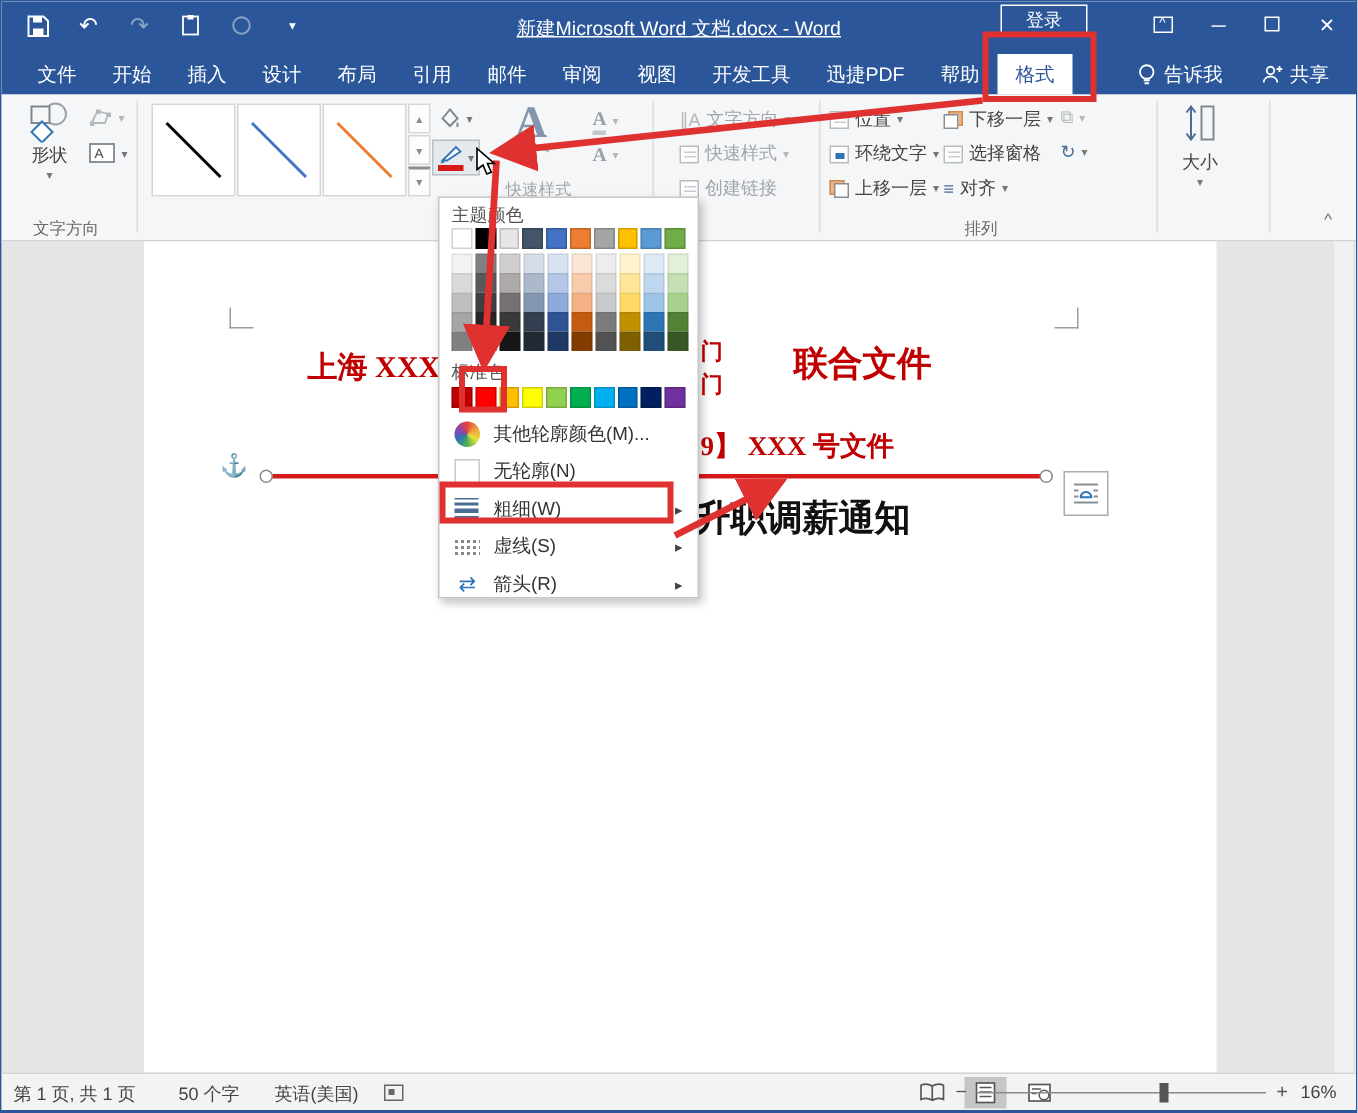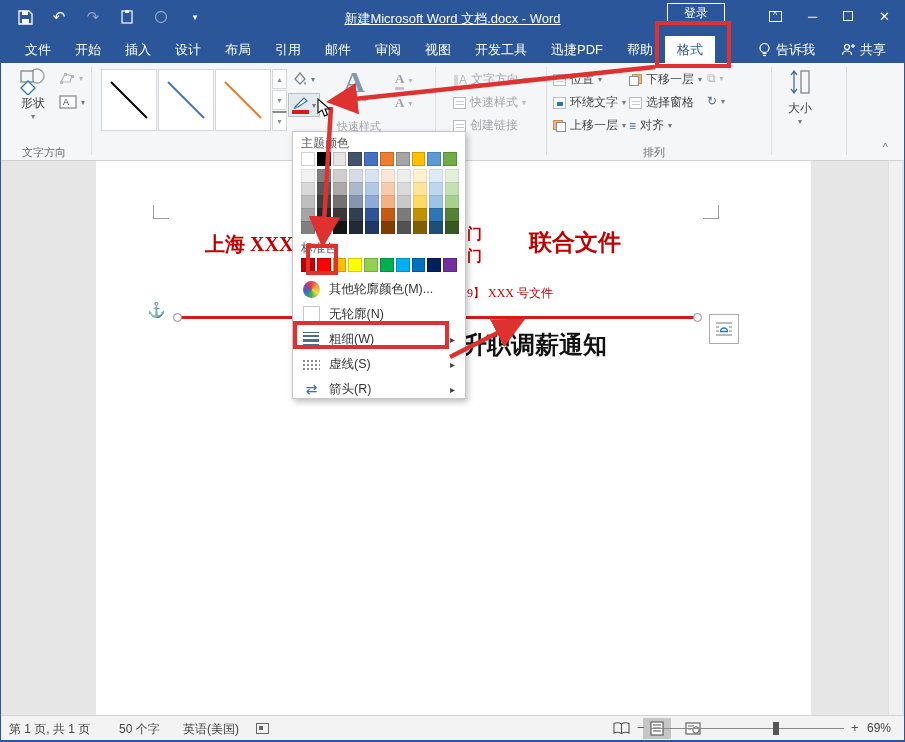--- a/index.html
+++ b/index.html
@@ -335,21 +335,21 @@
   <div class="docarea">
     <div class="page"></div>
     <div class="scrollstrip"></div>
     <div class="cropL"></div>
     <div class="cropR"></div>
 
     <div class="redtext" style="left:204px; top:70px; font-size:20px;">上海 XXX 有</div>
     <div class="redtext" style="left:466px; top:64px; font-size:15px;">门</div>
     <div class="redtext" style="left:466px; top:86px; font-size:15px;">门</div>
     <div class="redtext" style="left:528px; top:66px; font-size:23px;">联合文件</div>
-    <div class="redtext" style="left:466px; top:124px; font-size:12px; font-weight:normal;">9】 XXX 号文件</div>
+    <div class="redtext" style="left:466px; top:124px; font-size:18px; font-weight:bold;">9】 XXX 号文件</div>
 
     <div class="anchor">⚓</div>
     <div class="shape-line"></div>
     <div class="handle" style="left:172px; top:152px;"></div>
     <div class="handle" style="left:692px; top:152px;"></div>
     <div class="layoutbtn">
       <svg width="20" height="20" viewBox="0 0 20 20">
           <g stroke="#8a8f94" stroke-width="1.2">
             <line x1="2" y1="4" x2="18" y2="4"></line>
             <line x1="2" y1="8" x2="5" y2="8"></line>
@@ -527,16 +527,16 @@
             <line x1="3" y1="4" x2="9" y2="4"></line>
             <line x1="3" y1="7" x2="6" y2="7"></line>
           </g>
         </svg>
     </div>
 
     <div class="zsign" style="left:636px;">−</div>
     <div class="zoomtrack"></div>
     <div class="zoomthumb"></div>
     <div class="zsign" style="left:850px;">+</div>
-    <div class="sb-item" style="left:866px;">69%</div>
+    <div class="sb-item" style="left:866px;">16%</div>
   </div>
 
 </div>
 
 </body></html>

